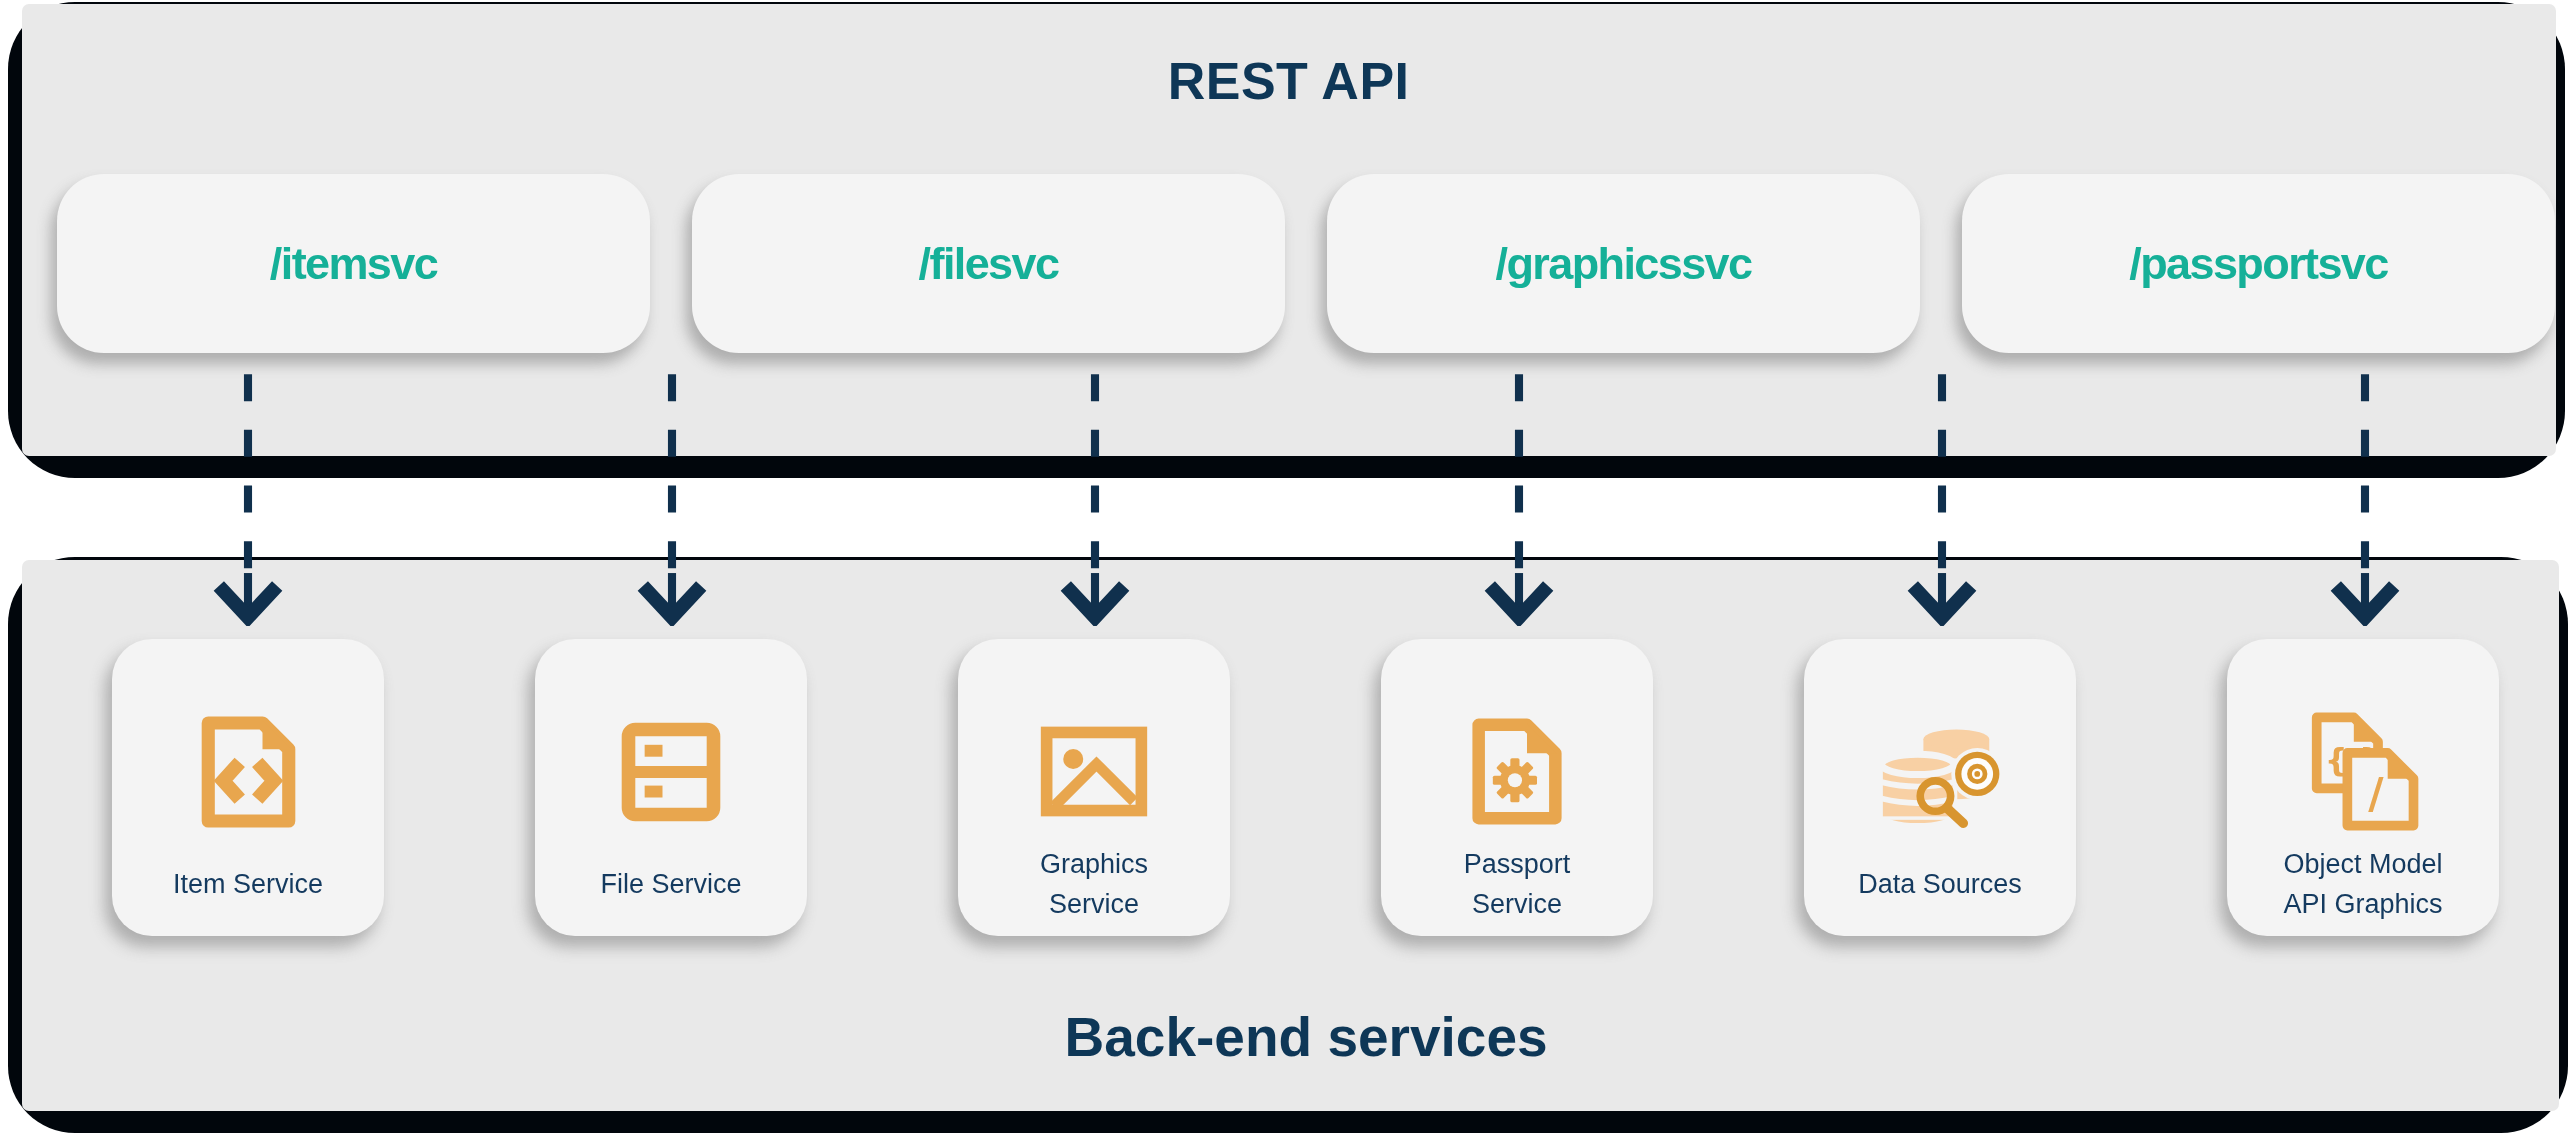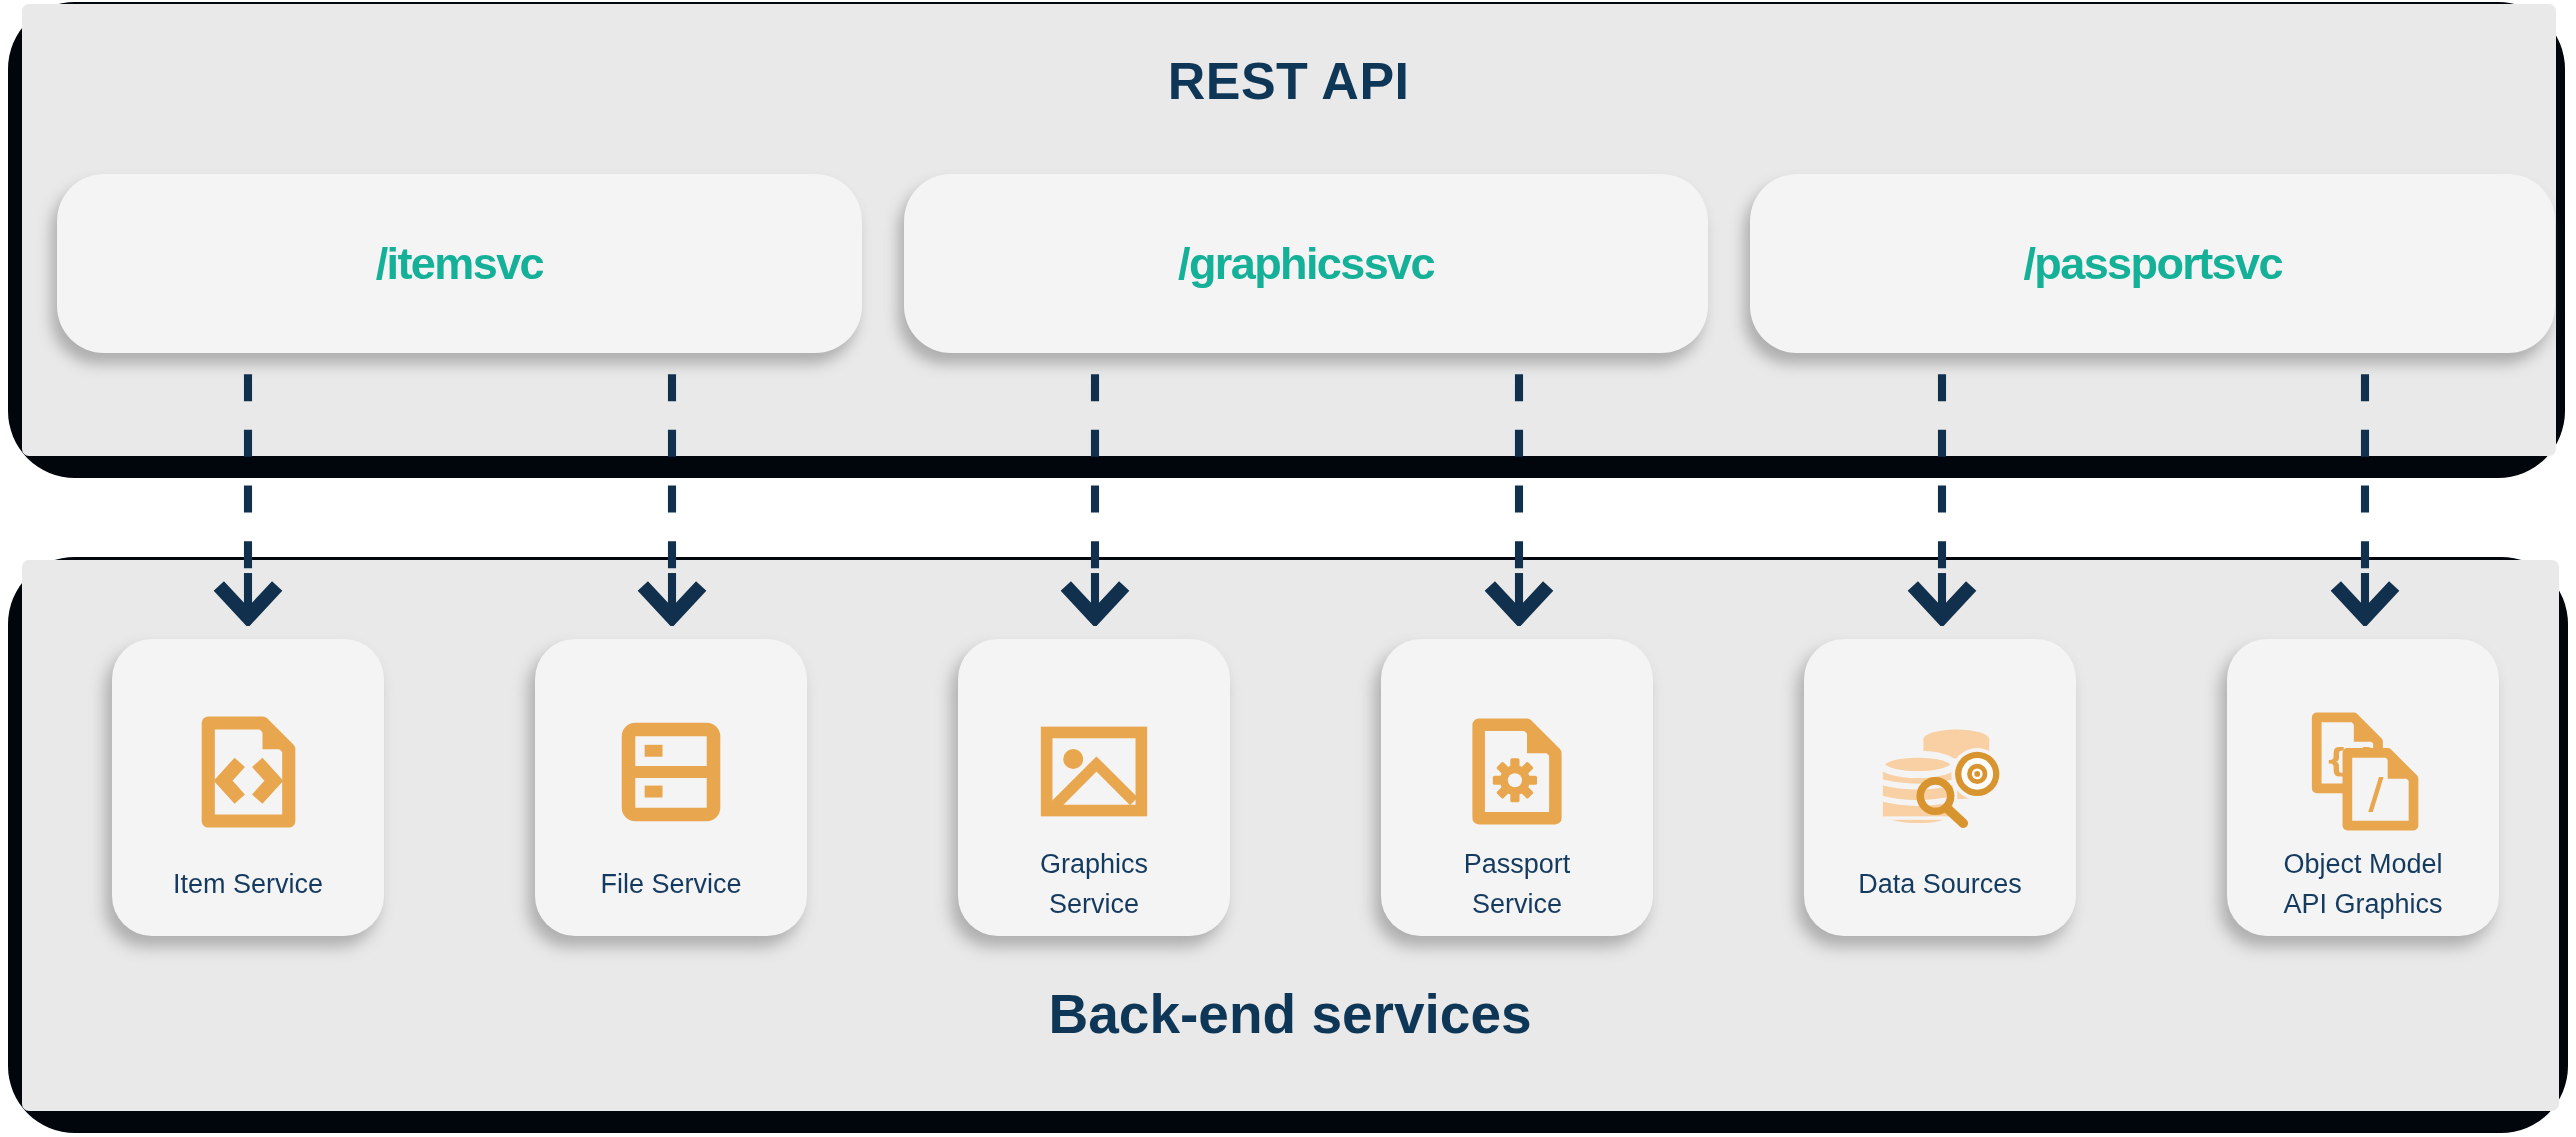--- a/index.html
+++ b/index.html
@@ -16,22 +16,22 @@
     left:-14px;right:-9.7px;top:-2.7px;bottom:-21.6px;border-radius:67px;
   }
   .top-panel{left:21.6px;top:4.3px;width:2534px;height:452px;}
   .bottom-panel{left:21.6px;top:560px;width:2537px;height:551px;}
 
   .rest-title{
     position:absolute;top:47px;left:0;width:100%;text-align:center;
     font-size:52px;font-weight:bold;color:#0E3757;letter-spacing:0.5px;
   }
   .backend-title{
-    position:absolute;top:422px;left:0;width:100%;text-align:center;
-    font-size:55px;font-weight:bold;color:#0E3757;letter-spacing:0px;
+    position:absolute;top:445px;left:0;width:100%;text-align:center;
+    font-size:55px;font-weight:bold;color:#0E3757;letter-spacing:0px;padding-left:16px;
   }
 
   .pills{
     position:absolute;left:57px;top:174px;width:2498px;
     display:flex;gap:42px;z-index:3;
   }
   .pill{
     flex:1;height:179px;background:#F4F4F4;border-radius:47px;
     display:flex;align-items:center;justify-content:center;
     box-shadow:-5.4px 10.8px 14px rgba(105,105,105,0.45);
@@ -64,20 +64,23 @@
 </head>
 <body>
 
 <div class="panel top-panel">
   <div class="rest-title">REST API</div>
 </div>
 
 <div class="pills">
   <div class="pill">
       <span>/itemsvc</span>
+    </div>
+  <div class="pill">
+      <span>/filesvc</span>
     </div>
   <div class="pill">
       <span>/graphicssvc</span>
     </div>
   <div class="pill">
       <span>/passportsvc</span>
     </div>
 </div>
 
 <div class="panel bottom-panel">

